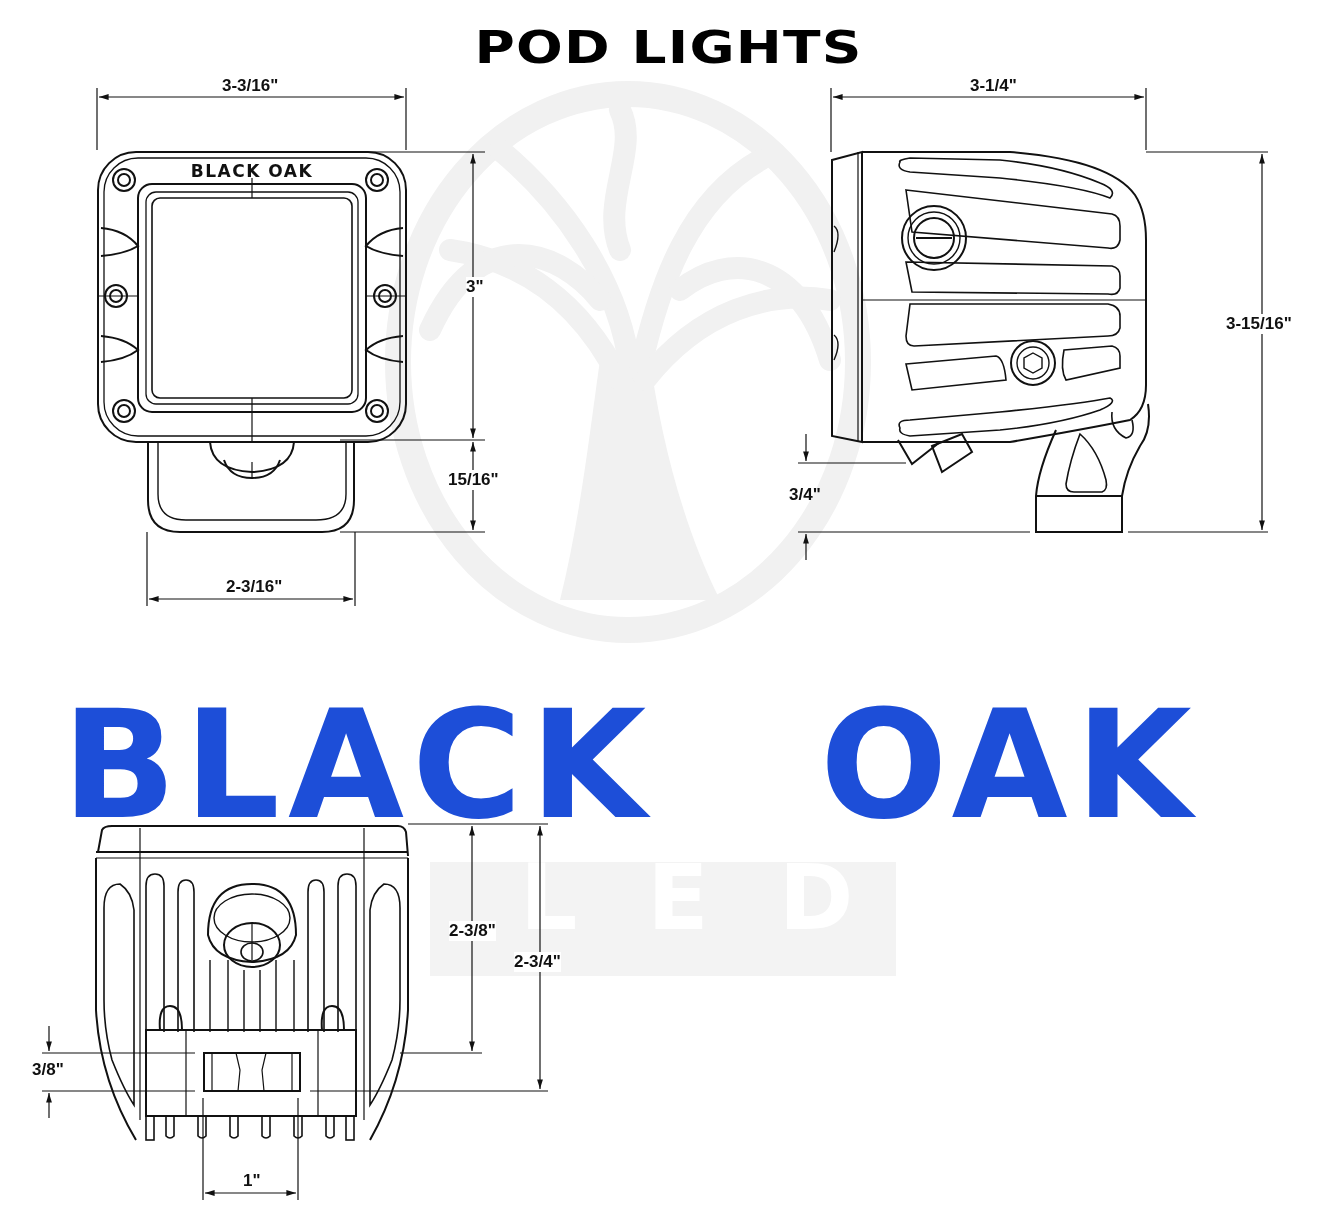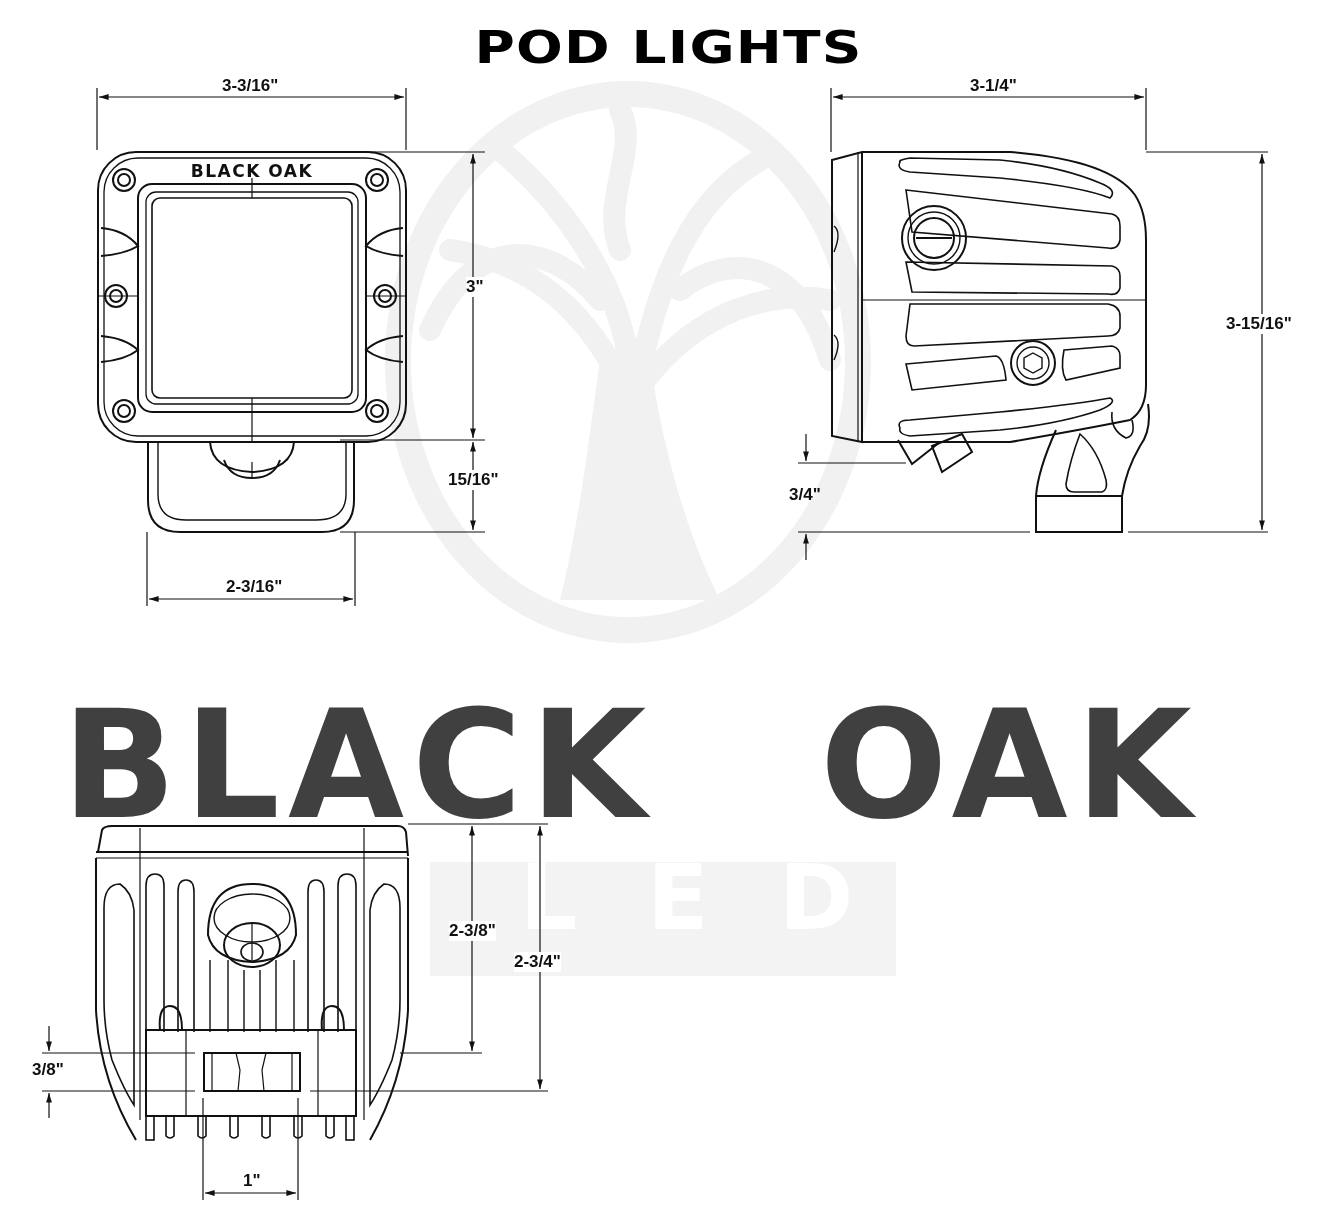--- a/index.html
+++ b/index.html
@@ -4,21 +4,21 @@
 <style>
   html, body { margin: 0; padding: 0; background: #ffffff; }
   body { width: 1333px; height: 1211px; position: relative; overflow: hidden; font-family: "DejaVu Sans", sans-serif; }
   .title {
     position: absolute; left: 0; top: 22px; width: 1333px; text-align: center;
     font-family: "DejaVu Sans", sans-serif; font-weight: 900; font-size: 44px;
     letter-spacing: 1px; color: #000; transform: scaleX(1.25); transform-origin: 658px 0;
   }
   .wm-word {
     position: absolute; font-family: "DejaVu Sans", sans-serif; font-weight: 900;
-    color: #404040; font-size: 150px; line-height: 1; letter-spacing: 8px;
+    color: #1d4ed8; font-size: 150px; line-height: 1; letter-spacing: 8px;
   }
   .dim {
     position: absolute; font-family: "Liberation Sans", sans-serif; font-weight: bold;
     font-size: 17px; color: #111; white-space: nowrap;
   }
   svg.draw { position: absolute; left: 0; top: 0; }
 </style>
 </head>
 <body>
 

